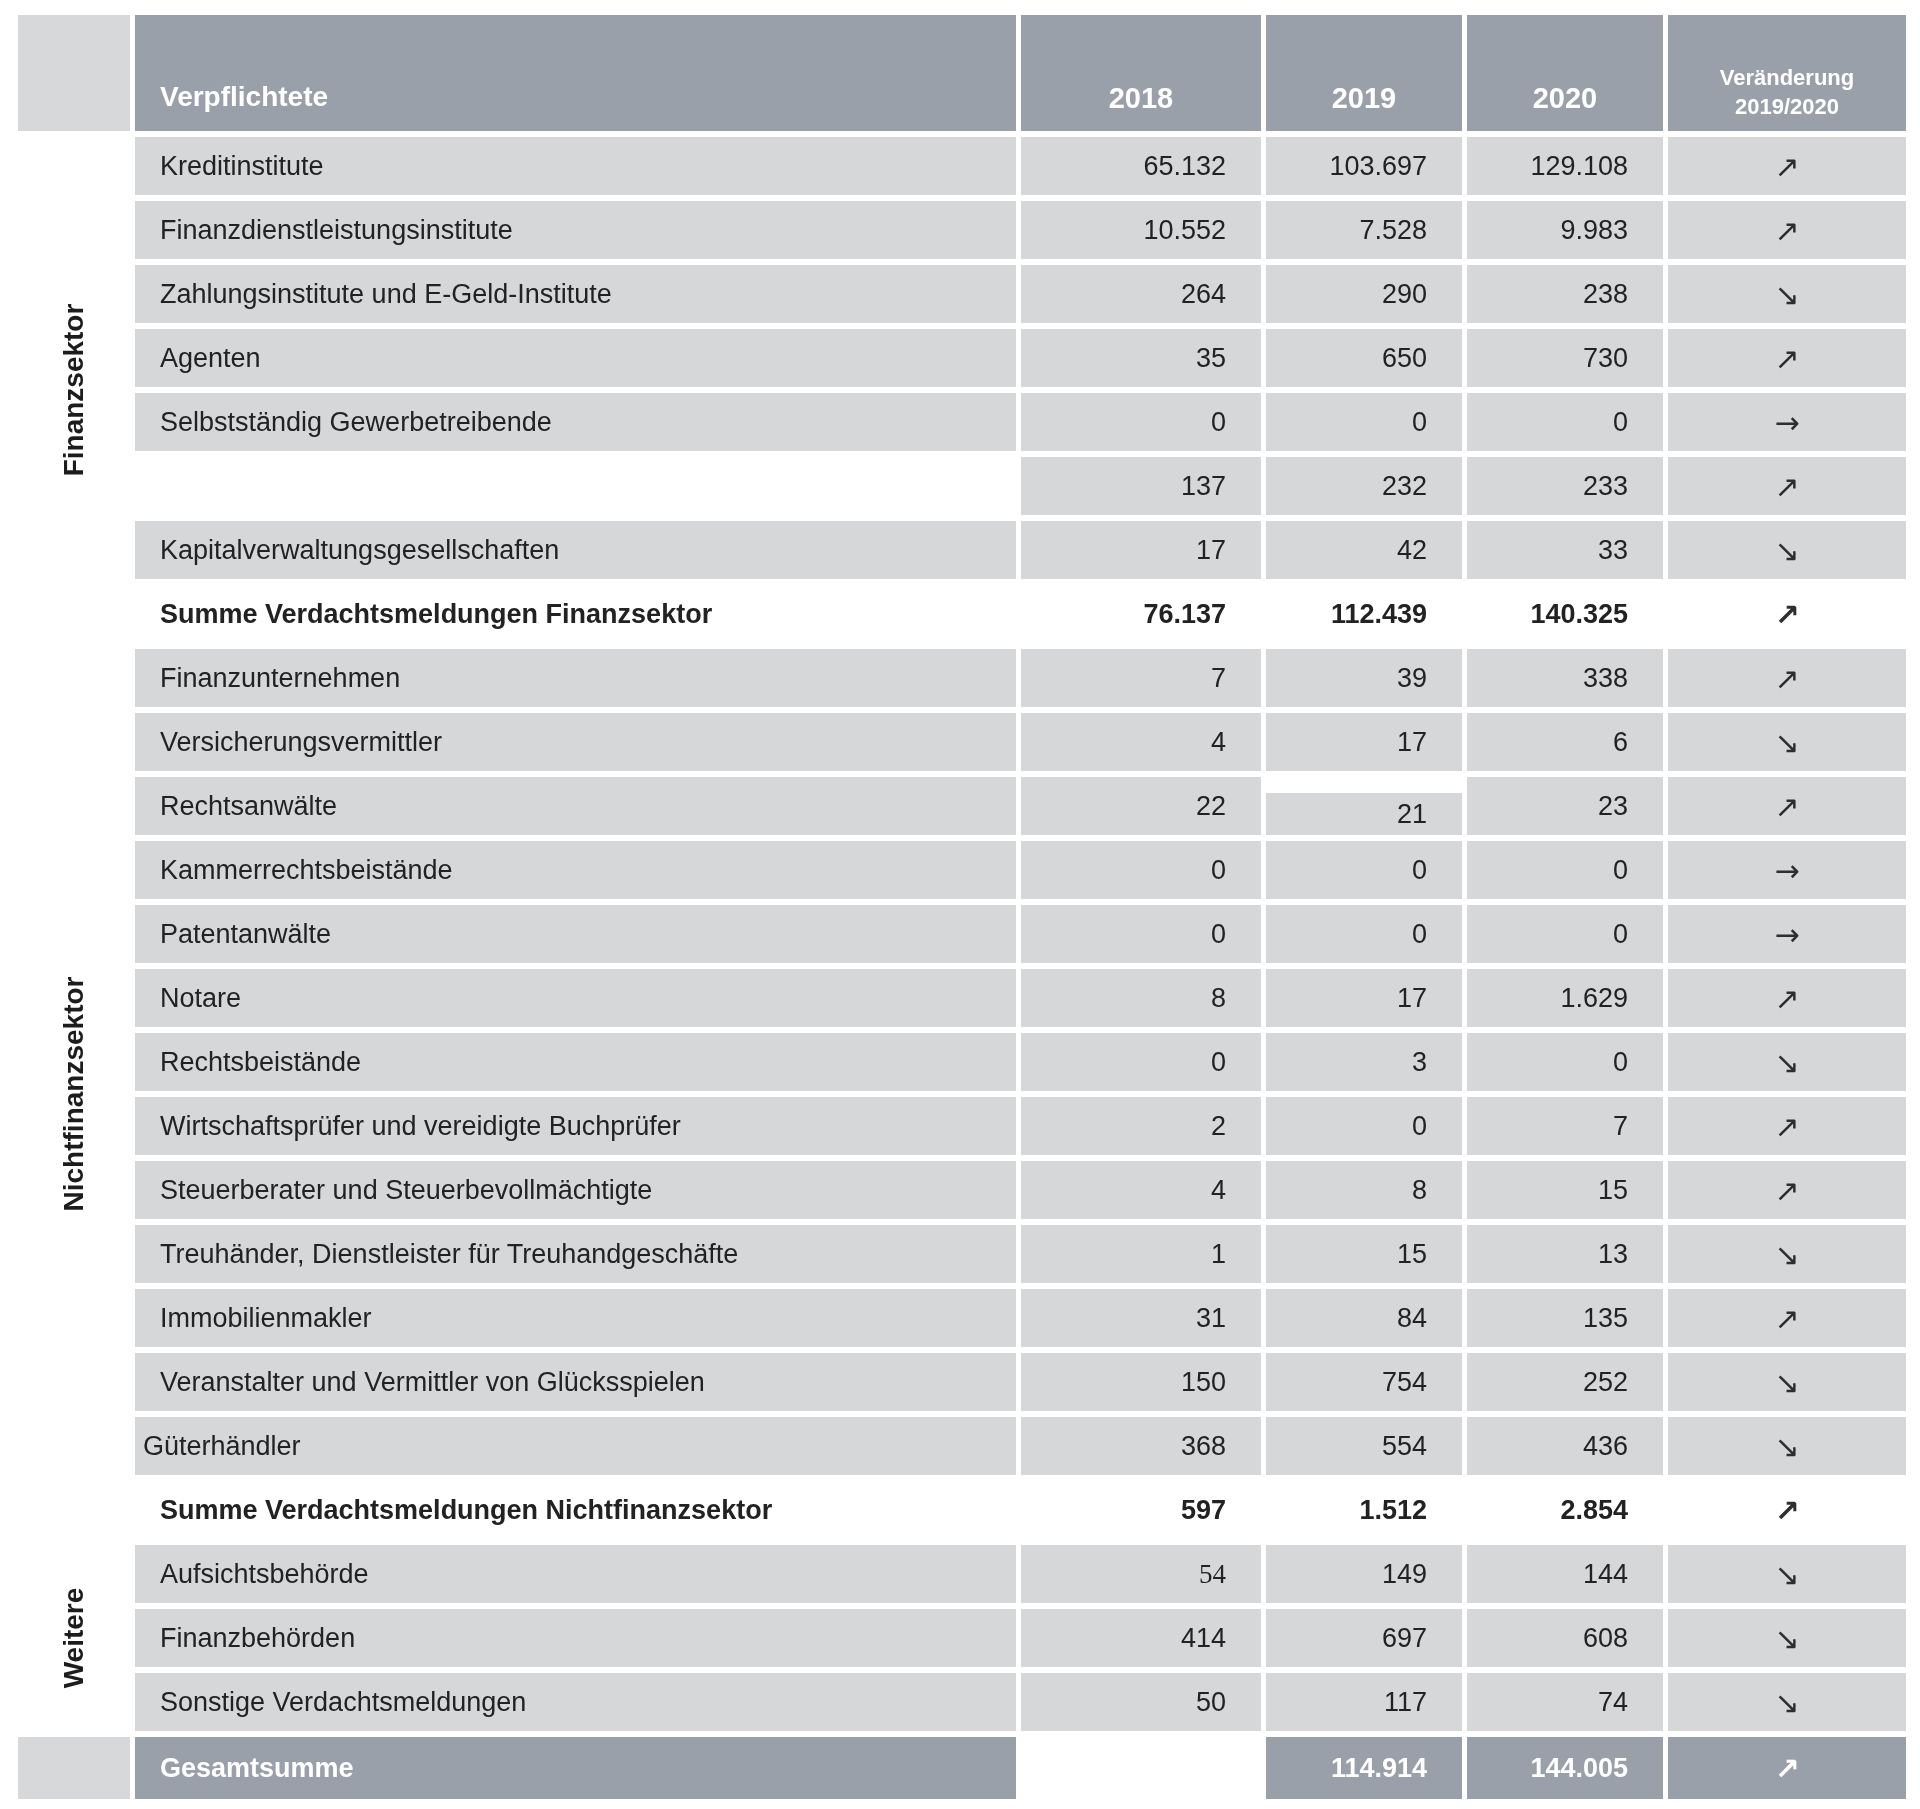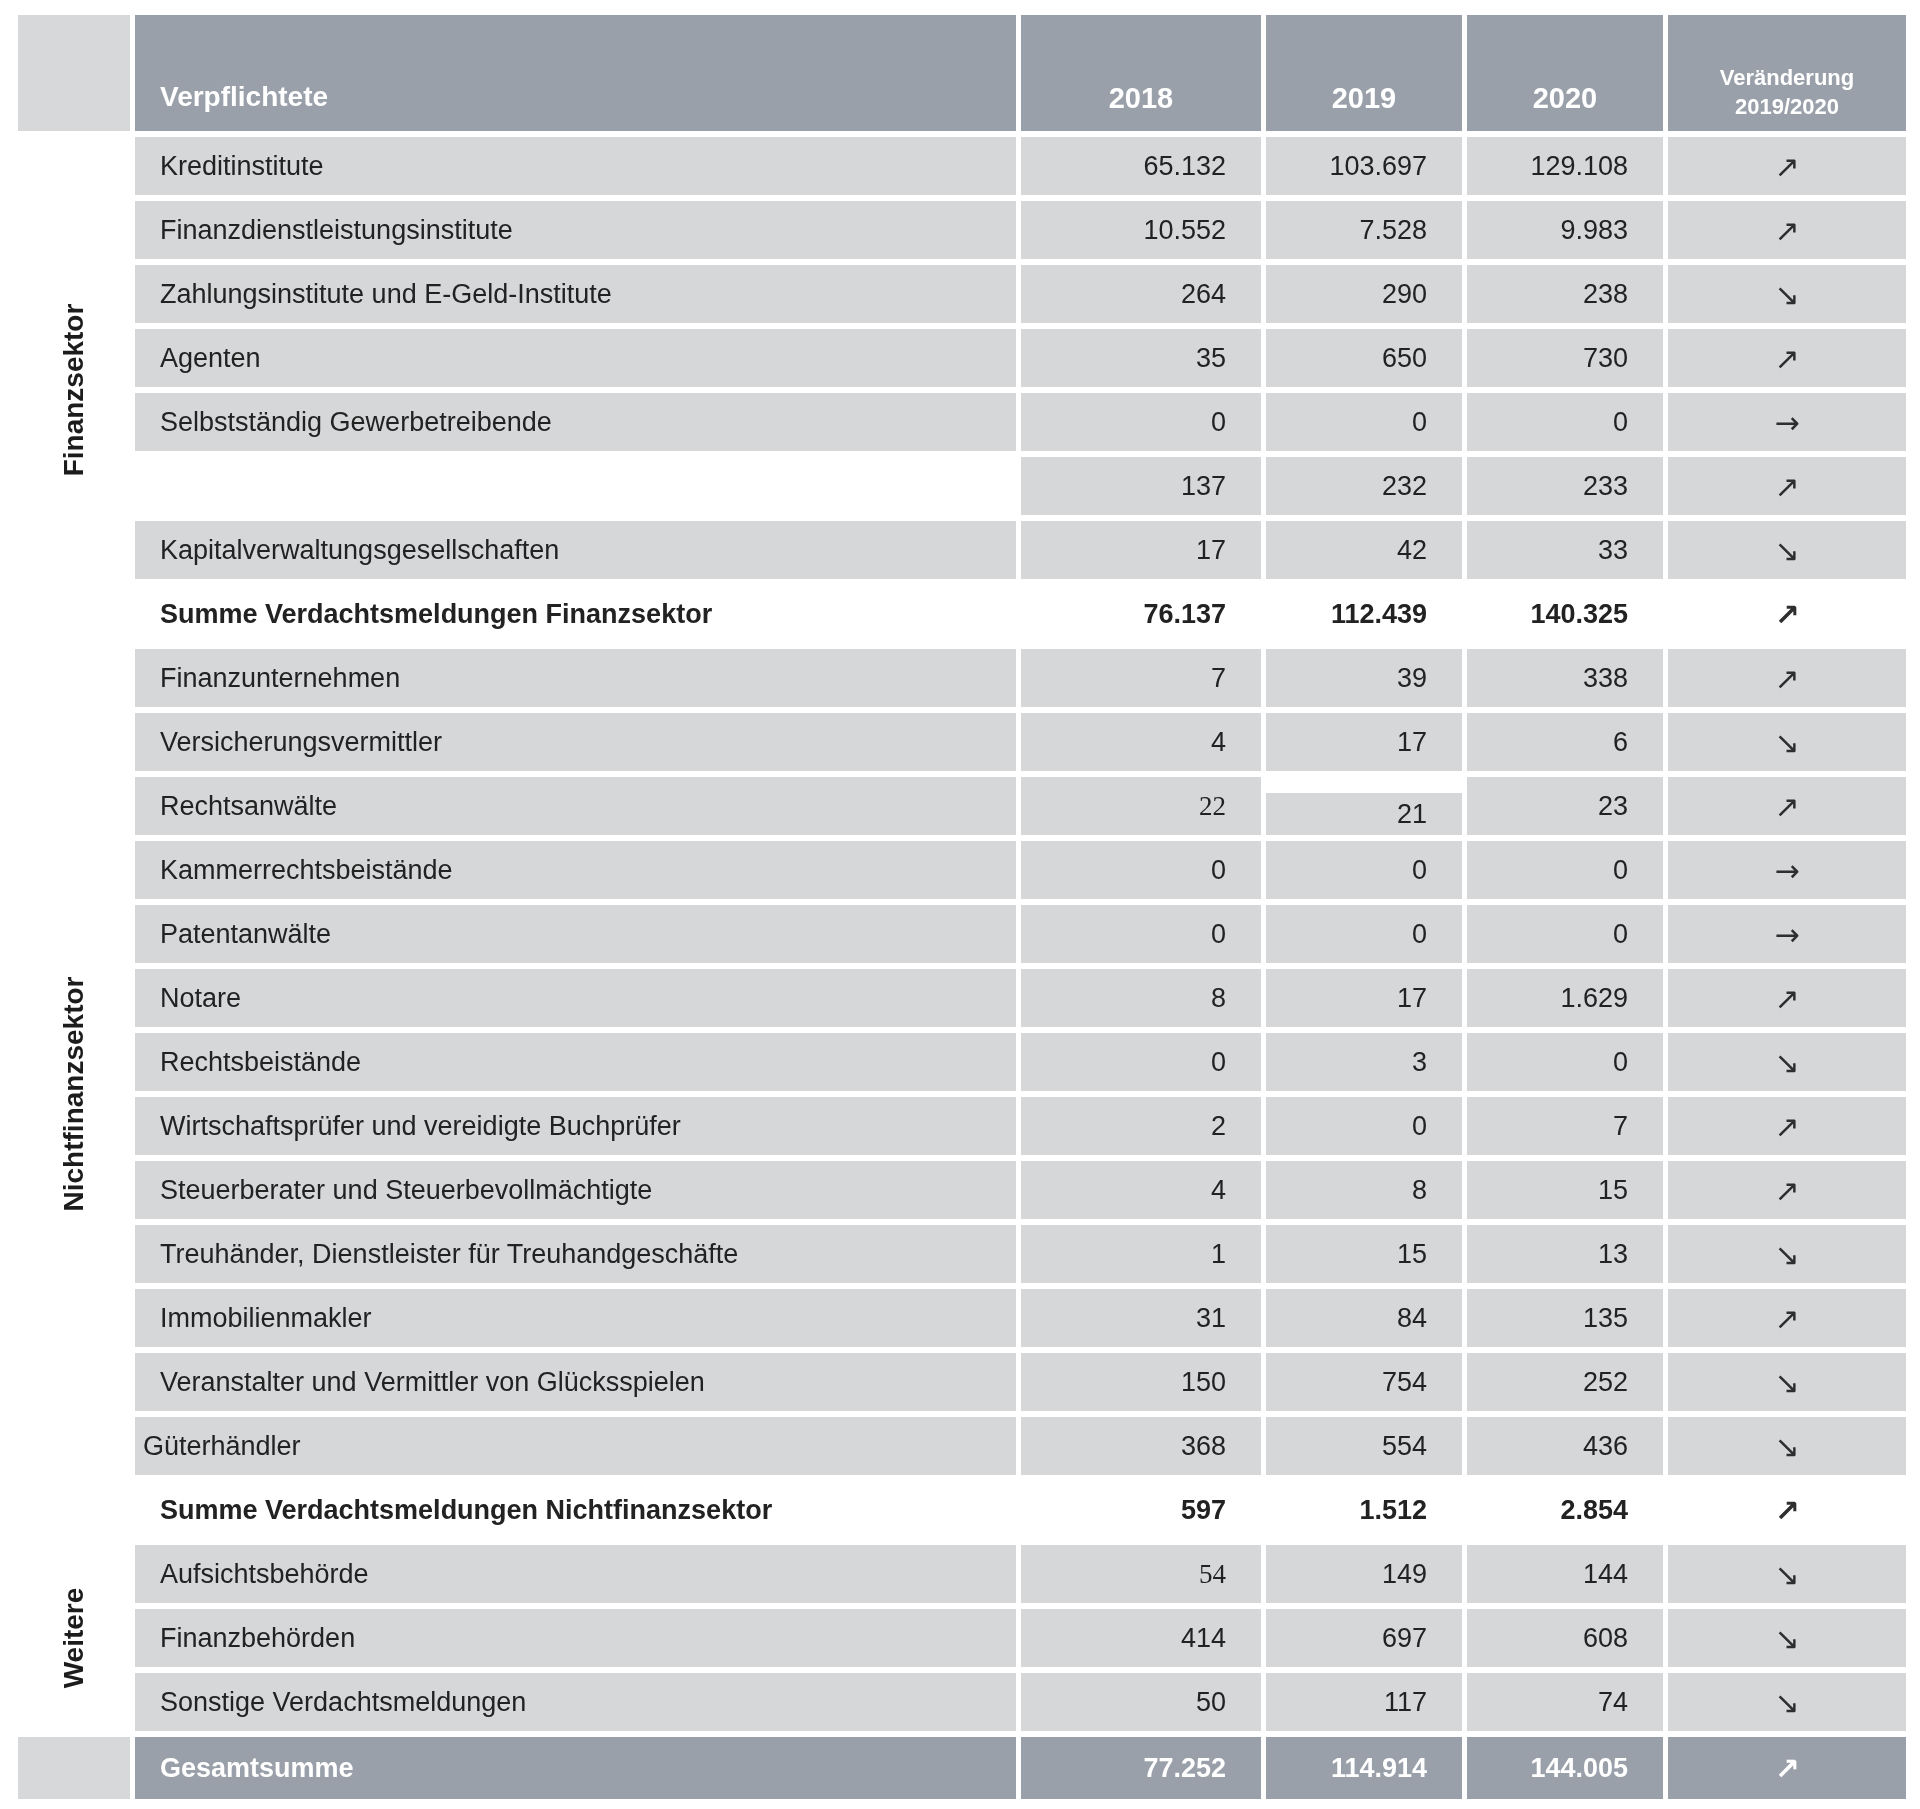--- a/index.html
+++ b/index.html
@@ -151,21 +151,21 @@
   <div class="c num col5 r-normal" style="grid-row: 10;">338</div>
   <div class="c trend col6 r-normal" style="grid-row: 10;">↗</div>
 
   <div class="c lab col2 r-normal" style="grid-row: 11;">Versicherungsvermittler</div>
   <div class="c num col3 r-normal" style="grid-row: 11;">4</div>
   <div class="c num col4 r-normal" style="grid-row: 11;">17</div>
   <div class="c num col5 r-normal" style="grid-row: 11;">6</div>
   <div class="c trend col6 r-normal" style="grid-row: 11;">↘</div>
 
   <div class="c lab col2 r-normal" style="grid-row: 12;">Rechtsanwälte</div>
-  <div class="c num col3 r-normal" style="grid-row: 12; font-family: Liberation Serif, serif;">22</div>
+  <div class="c num col3 r-normal" style="grid-row: 12;">22</div>
   <div class="c num col4 r-normal" style="grid-row: 12; margin-top: 16px;">21</div>
   <div class="c num col5 r-normal" style="grid-row: 12;">23</div>
   <div class="c trend col6 r-normal" style="grid-row: 12;">↗</div>
 
   <div class="c lab col2 r-normal" style="grid-row: 13;">Kammerrechtsbeistände</div>
   <div class="c num col3 r-normal" style="grid-row: 13;">0</div>
   <div class="c num col4 r-normal" style="grid-row: 13;">0</div>
   <div class="c num col5 r-normal" style="grid-row: 13;">0</div>
   <div class="c trend col6 r-normal" style="grid-row: 13;">→</div>
 
@@ -241,17 +241,16 @@
   <div class="c num col5 r-normal" style="grid-row: 25;">608</div>
   <div class="c trend col6 r-normal" style="grid-row: 25;">↘</div>
 
   <div class="c lab col2 r-normal" style="grid-row: 26;">Sonstige Verdachtsmeldungen</div>
   <div class="c num col3 r-normal" style="grid-row: 26;">50</div>
   <div class="c num col4 r-normal" style="grid-row: 26;">117</div>
   <div class="c num col5 r-normal" style="grid-row: 26;">74</div>
   <div class="c trend col6 r-normal" style="grid-row: 26;">↘</div>
 
   <div class="c lab col2 r-total" style="grid-row: 27;">Gesamtsumme</div>
-  <div class="c num col3 r-total" style="grid-row: 27;">77.252</div>
   <div class="c num col4 r-total" style="grid-row: 27;">114.914</div>
   <div class="c num col5 r-total" style="grid-row: 27;">144.005</div>
   <div class="c trend col6 r-total" style="grid-row: 27;">↗</div>
 </div>
 
 </body></html>

